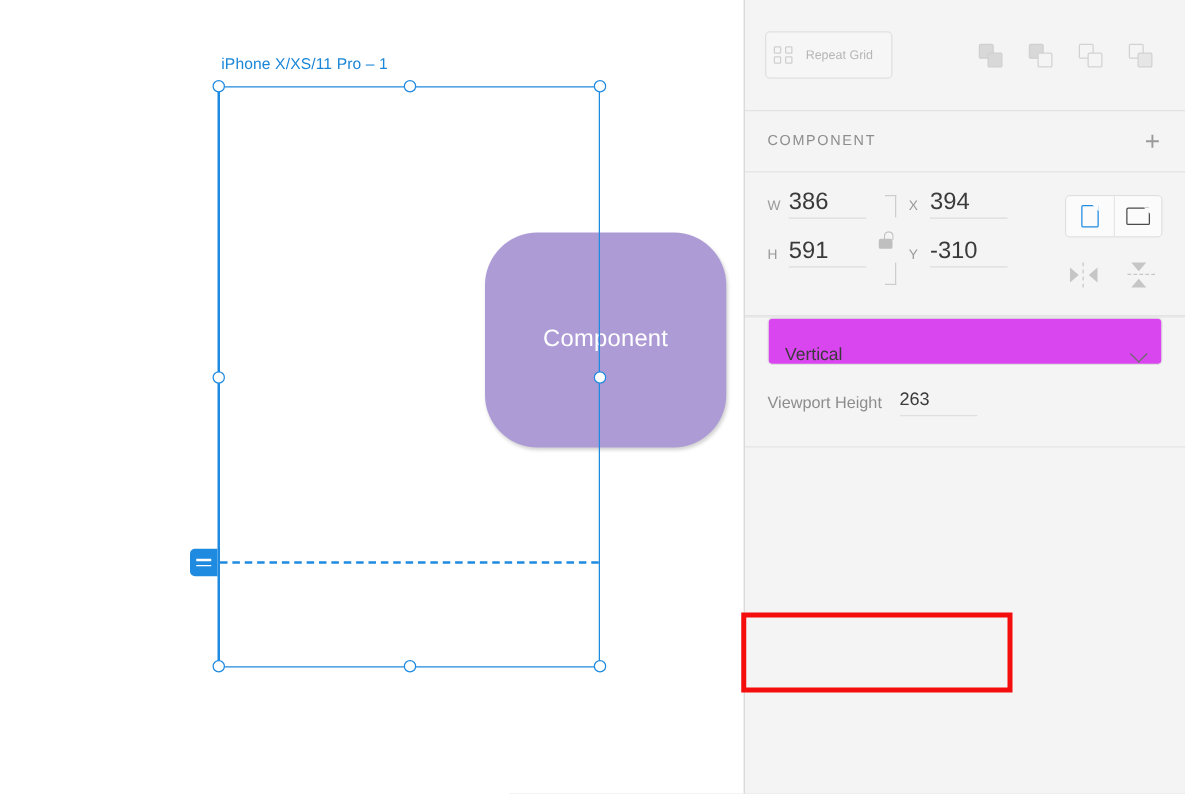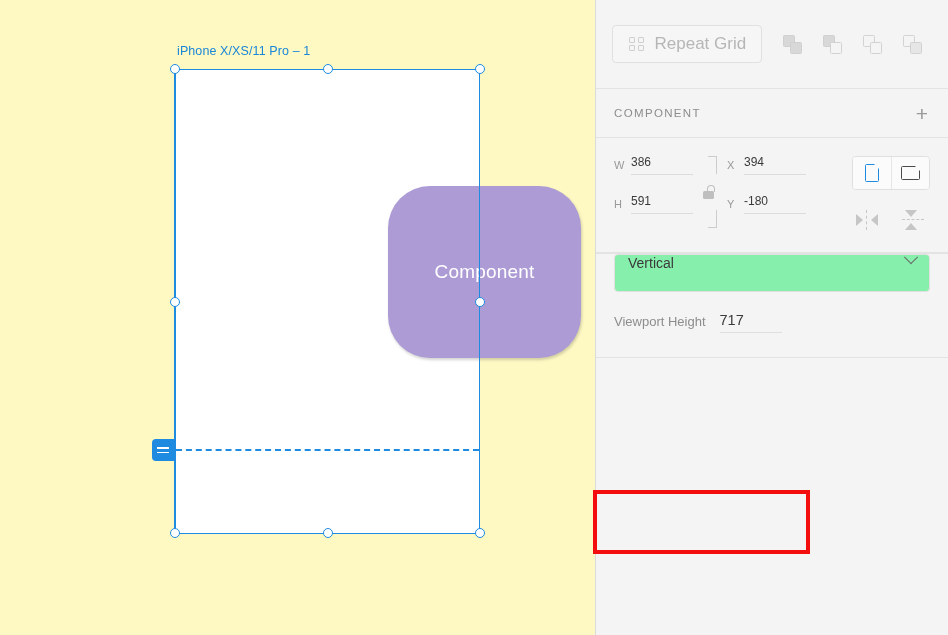--- a/index.html
+++ b/index.html
@@ -8,21 +8,21 @@
     overflow: hidden;
     font-family: "Liberation Sans", sans-serif;
     background: #e2e2e2;
   }
   #app { position: relative; width: 948px; height: 635px; }
 
   
   #canvas {
     position: absolute; left: 0; top: 0;
     width: 595px; height: 635px;
-    background: #fef9c3;
+    background: #ffffff;
     overflow: hidden;
   }
   #artboard-label {
     position: absolute; left: 177px; top: 44px;
     font-size: 12.5px; color: #1a86d8; white-space: nowrap;
     letter-spacing: 0.1px;
   }
   #artboard {
     position: absolute; left: 175px; top: 69px;
     width: 305px; height: 465px;
@@ -91,23 +91,23 @@
   }
   .divider { height: 1px; background: #e3e3e3; width: 100%; }
 
   
   #toolbar {
     height: 88px; display: flex; align-items: center;
     padding: 0 16px; gap: 0;
   }
   #repeat-grid-btn {
     display: flex; align-items: center; gap: 11px;
-    height: 38px; padding: 0 15px 0 16px;
+    height: 38px; padding: 0 15px 0 6px;
     background: #f6f6f6; border: 1px solid #e0e0e0; border-radius: 4px;
-    color: #b6b6b6; font-size: 17px; white-space: nowrap;
+    color: #b6b6b6; font-size: 10px; white-space: nowrap;
   }
   .grid-icon { display: grid; grid-template-columns: 6px 6px; grid-template-rows: 6px 6px; gap: 2.5px; }
   .grid-icon span { display:block; width: 6px; height: 6px; border: 1.4px solid #cfcfcf; border-radius: 1px; }
   #bool-ops { display: flex; gap: 0; margin-left: auto; }
   .bool-btn { width: 40px; height: 34px; display: flex; align-items: center; justify-content: center; }
   .bool-ico { position: relative; width: 19px; height: 19px; }
   .bool-ico b, .bool-ico i {
     position: absolute; display: block; width: 12px; height: 12px;
     border: 1.5px solid #d2d2d2; border-radius: 1.5px; background: transparent;
   }
@@ -142,21 +142,21 @@
   }
   .field-col { display: flex; flex-direction: column; gap: 18px; }
   .field {
     display: flex; align-items: flex-end; gap: 7px;
   }
   .field-label {
     font-size: 11px; color: #999; width: 10px; text-transform: uppercase;
     padding-bottom: 4px;
   }
   .field-val {
-    width: 62px; font-size: 12px; color: #3a3a3a;
+    width: 62px; font-size: 19px; color: #3a3a3a;
     border-bottom: 1px solid #dcdcdc; padding-bottom: 4px; line-height: 16px;
   }
   #link-col {
     width: 34px; position: relative; display: flex;
     align-items: center; justify-content: center;
   }
   .bracket {
     position: absolute; right: 10px; width: 9px; height: 18px;
     border: 1.3px solid #cdcdcd; border-left: none;
   }
@@ -235,22 +235,22 @@
   }
   #responsive-toggle .knob {
     position: absolute; left: 0; top: -1px;
     width: 21px; height: 21px; border-radius: 50%;
     background: #f4f4f4; border: 2.6px solid #4d4d4d;
   }
 
   
   #scroll-select-wrap { padding: 0 18px 20px 18px; }
   #scroll-select {
-    height: 38px; background: #86efac; border: 1px solid #e0e0e0; border-radius: 4px;
-    display: flex; align-items: flex-start; padding: 0 13px;
+    height: 38px; background: #d946ef; border: 1px solid #e0e0e0; border-radius: 4px;
+    display: flex; align-items: flex-end; padding: 0 13px;
     font-size: 14px; color: #3a3a3a; position: relative;
   }
   #scroll-chevron {
     margin-left: auto; width: 10px; height: 10px;
     border-right: 1.6px solid #6b6b6b; border-bottom: 1.6px solid #6b6b6b;
     transform: rotate(45deg) translate(-2px,-2px);
   }
   #viewport-row {
     display: flex; align-items: flex-end; gap: 14px;
     padding: 0 18px 24px 18px;
@@ -377,21 +377,21 @@
         </span>
       </div>
 
       <div class="field-col">
         <div class="field">
           <span class="field-label">X</span>
           <span class="field-val">394</span>
         </div>
         <div class="field">
           <span class="field-label">Y</span>
-          <span class="field-val">-180</span>
+          <span class="field-val">-310</span>
         </div>
       </div>
 
       <div id="orient-col">
         <div id="orient-group">
           <div class="orient-btn">
             <span class="page-portrait"></span>
           </div>
           <div class="orient-btn">
             <span class="page-landscape"></span>
@@ -417,21 +417,21 @@
 
     <div id="scroll-select-wrap">
       <div id="scroll-select">
         <span>Vertical</span>
         <span id="scroll-chevron"></span>
       </div>
     </div>
 
     <div id="viewport-row">
       <span id="viewport-label">Viewport Height</span>
-      <span id="viewport-value">717</span>
+      <span id="viewport-value">263</span>
     </div>
 
     <div class="divider"></div>
 
   </div>
 
   <div id="red-highlight"></div>
 </div>
 
 </body></html>

